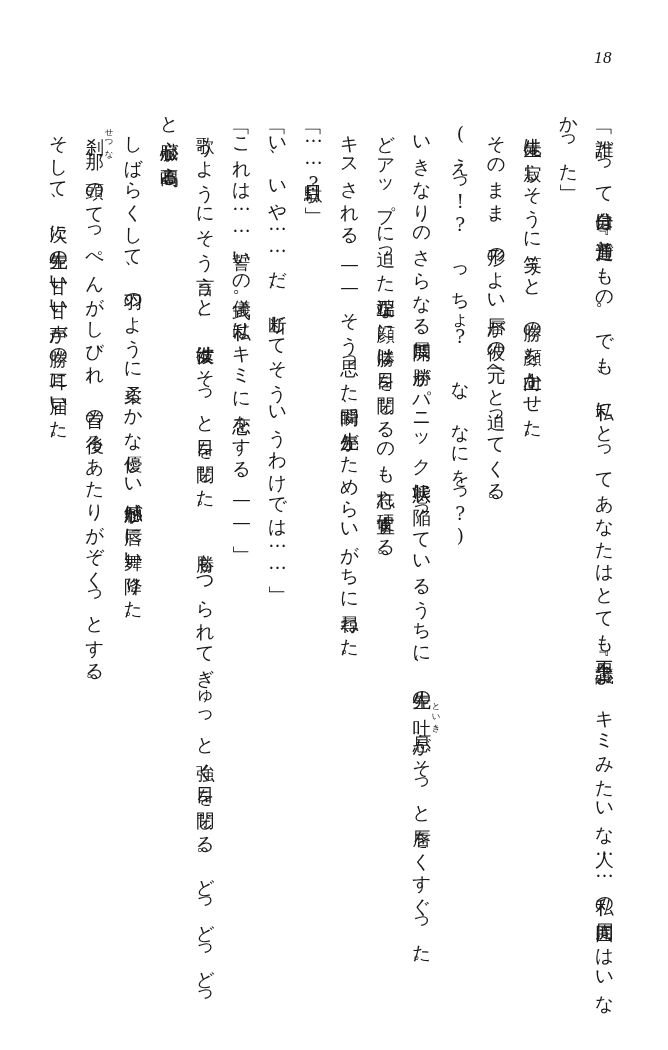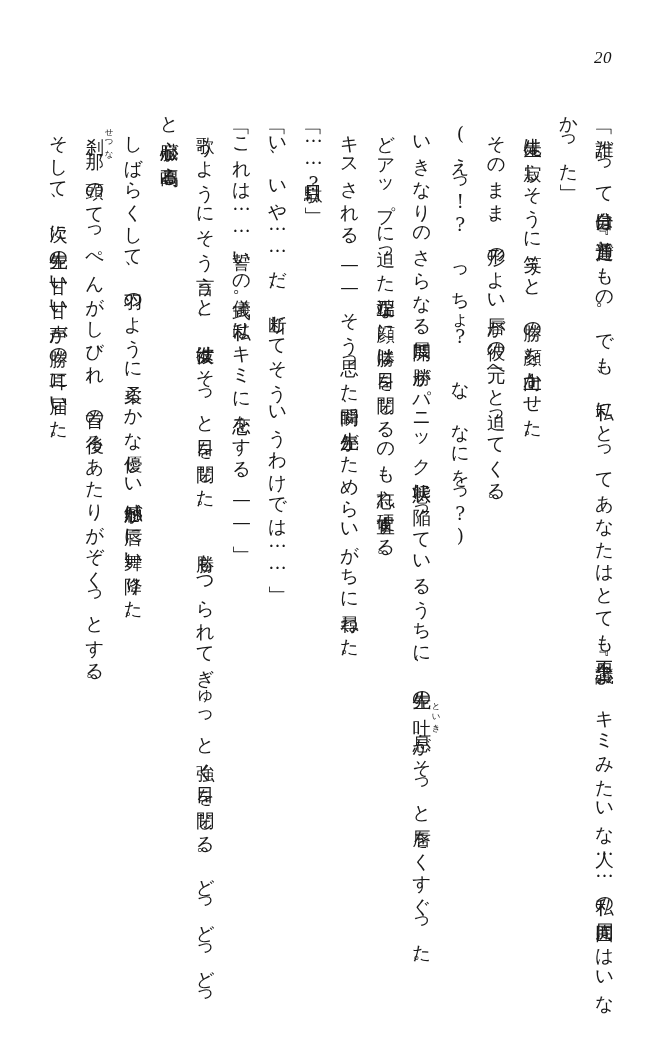--- a/index.html
+++ b/index.html
@@ -66,21 +66,21 @@
   }
   .dash {
     display: inline-block;
   }
 </style>
 </head>
 <body>
 
 <div class="page">
 
-  <div class="page-number">20</div>
+  <div class="page-number">18</div>
 
   <div class="text-body">
 
     <p class="para indent-1">「誰だって自分は『普通』だもの。でも、私にとってあなたはとても『不思議』よ。キミみたいな人……私の周囲にはいなかった」</p>
 
     <p class="para indent-1">先生は寂しそうに笑うと、勝の顔を上向かせた。</p>
 
     <p class="para indent-1">そのまま、形のよい唇が彼の元へと迫ってくる。</p>
 
     <p class="para indent-1">(えっ!?　っちょ?　な、なにをっ?)</p>

